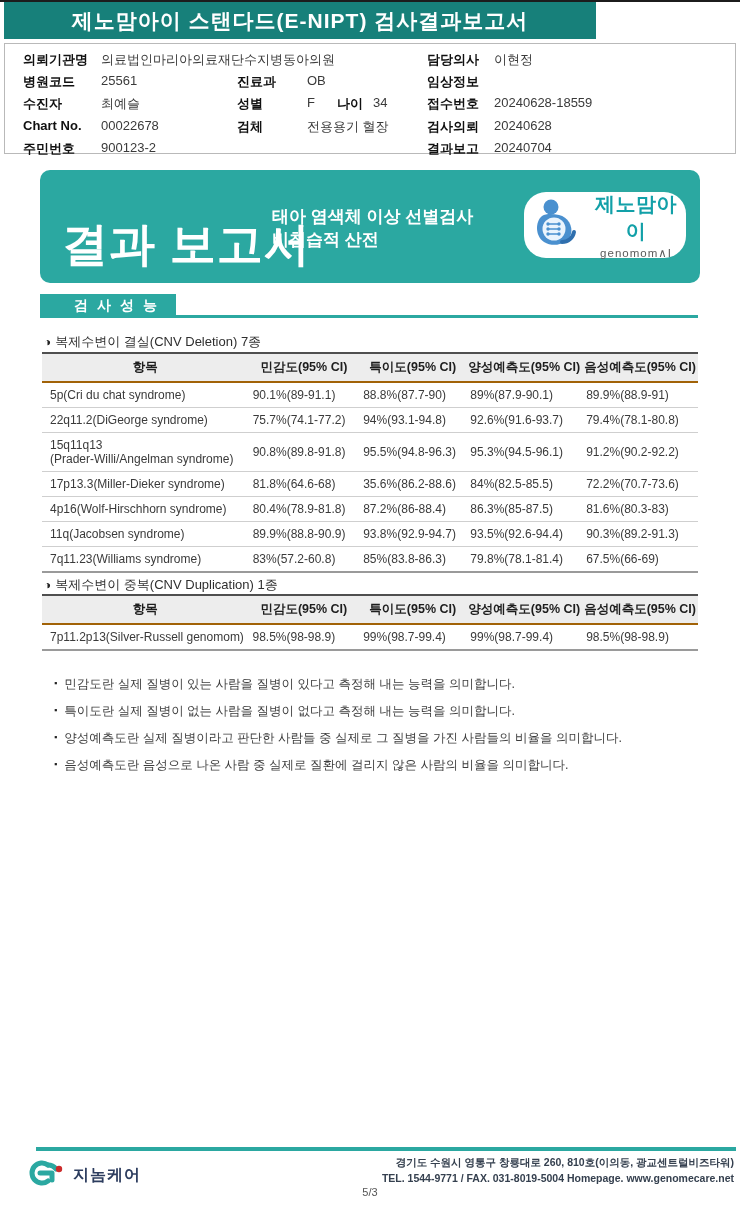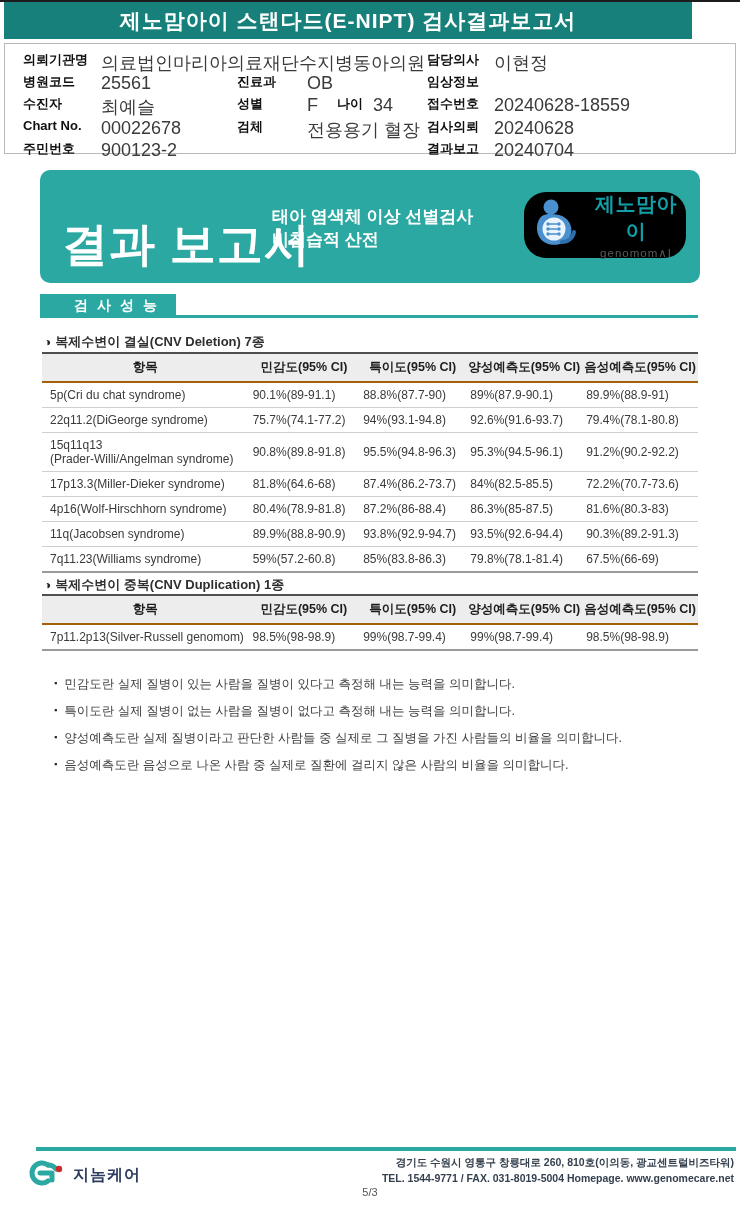--- a/index.html
+++ b/index.html
@@ -1,57 +1,57 @@
 <!DOCTYPE html>
 <html><head>
 <meta charset="utf-8">
 <style>
   * { margin:0; padding:0; box-sizing:border-box; }
   body { background:#e9e9e9; font-family:"Liberation Sans","DejaVu Sans",sans-serif; }
   .page { position:relative; width:740px; height:1208px; background:#ffffff; margin:0 auto; overflow:hidden; }
 
   
   .top-rule { position:absolute; left:0; top:0; width:740px; height:2px; background:#1c1c1c; }
-  .titlebar { position:absolute; left:4px; top:2px; width:688px; height:37px; background:#17807a;
+  .titlebar { position:absolute; left:4px; top:2px; width:592px; height:37px; background:#17807a;
               display:flex; align-items:center; justify-content:center;text-align:center; }
   .titlebar h1 { color:#ffffff; font-size:21px; font-weight:bold; letter-spacing:1px; }
 
   
   .infobox { position:absolute; left:4px; top:43px; width:732px; height:111px; background:#fff;
              border:1px solid #b9b9b9; }
   .irow { position:absolute; left:0; width:100%; height:18px; }
-  .irow span { position:absolute; white-space:nowrap; font-size:18px; color:#3a3a3a; top:0; }
+  .irow span { position:absolute; white-space:nowrap; font-size:13px; color:#3a3a3a; top:0; }
   .irow .lbl { font-weight:bold; color:#101010; font-size:13px; }
   .r1{top:7px}.r2{top:29px}.r3{top:51px}.r4{top:74px}.r5{top:96px}
   .c1l{left:18px}.c1v{left:96px}
   .c2l{left:232px}.c2v{left:302px}
   .c2l2{left:332px}.c2v2{left:368px}
   .c3l{left:422px}.c3v{left:489px}
 
   
   .banner { position:absolute; left:40px; top:170px; width:660px; height:113px; background:#2ba8a1;
             border-radius:10px; }
   .banner-title { position:absolute; left:22px; top:44px; color:#fff; font-size:46px; font-weight:bold;
                   letter-spacing:1px; }
   .banner-sub { position:absolute; left:232px; top:36px; color:#fff; font-size:17px; font-weight:bold;
                 line-height:1.35; }
-  .logo-box { position:absolute; right:14px; top:22px; width:162px; height:66px; background:#000000;
+  .logo-box { position:absolute; right:14px; top:22px; width:162px; height:66px; background:#ffffff;
               border-radius:22px; display:flex; align-items:center; padding-left:10px; }
   .logo-text { margin-left:6px; text-align:center; }
   .logo-kr { color:#12a0a8; font-size:20px; font-weight:bold; letter-spacing:0.5px; }
   .logo-en { color:#5a5a5a; font-size:11.5px; letter-spacing:1px; margin-top:1px; }
 
   
   .section-tab { position:absolute; left:40px; top:294px; width:136px; height:23px; background:#2ba8a1;
                  color:#fff; font-size:14px; font-weight:bold; display:flex; align-items:center;
                  justify-content:center; letter-spacing:9px; padding-left:24px; }
   .section-rule { position:absolute; left:40px; top:315px; width:658px; height:2.5px; background:#2ba8a1; }
 
   
-  .caption { position:absolute; left:44px; font-size:13px; color:#2e2e2e;font-weight:bold; }
+  .caption { position:absolute; left:44px; font-size:13px; color:#2e2e2e; }
   .caption .mark { font-size:12px; color:#222; margin-right:4px; }
   .cap1 { top:333px; } .cap2 { top:576px; }
 
   
   table.perf { position:absolute; left:42px; width:656px; border-collapse:collapse;
                border-top:2px solid #4f4f4f; border-bottom:2px solid #9a9a9a; }
   .t1 { top:352px; } .t2 { top:594px; }
   table.perf th { background:#ededed; font-size:12.5px; font-weight:bold; color:#1e1e1e;
                   padding:5px 2px; border-bottom:2px solid #a16207; text-align:center; white-space:nowrap; }
   table.perf td { font-size:12px; color:#3a3a3a; padding:5px 2px 5px 4px; border-bottom:1px solid #cfcfcf;
@@ -202,41 +202,41 @@
         <td class="item">15q11q13
 (Prader-Willi/Angelman syndrome)</td>
         <td>90.8%(89.8-91.8)</td>
         <td>95.5%(94.8-96.3)</td>
         <td>95.3%(94.5-96.1)</td>
         <td>91.2%(90.2-92.2)</td>
       </tr>
       <tr>
         <td class="item">17p13.3(Miller-Dieker syndrome)</td>
         <td>81.8%(64.6-68)</td>
-        <td>87.4%(86.2-73.7)</td>
+        <td>35.6%(86.2-88.6)</td>
         <td>84%(82.5-85.5)</td>
         <td>72.2%(70.7-73.6)</td>
       </tr>
       <tr>
         <td class="item">4p16(Wolf-Hirschhorn syndrome)</td>
         <td>80.4%(78.9-81.8)</td>
         <td>87.2%(86-88.4)</td>
         <td>86.3%(85-87.5)</td>
         <td>81.6%(80.3-83)</td>
       </tr>
       <tr>
         <td class="item">11q(Jacobsen syndrome)</td>
         <td>89.9%(88.8-90.9)</td>
         <td>93.8%(92.9-94.7)</td>
         <td>93.5%(92.6-94.4)</td>
         <td>90.3%(89.2-91.3)</td>
       </tr>
       <tr>
         <td class="item">7q11.23(Williams syndrome)</td>
-        <td>59%(57.2-60.8)</td>
+        <td>83%(57.2-60.8)</td>
         <td>85%(83.8-86.3)</td>
         <td>79.8%(78.1-81.4)</td>
         <td>67.5%(66-69)</td>
       </tr>
     </tbody>
   </table>
 
   <div class="caption cap2">
     <span class="mark">◑</span><span>복제수변이 중복(CNV Duplication) 1종</span>
   </div>

